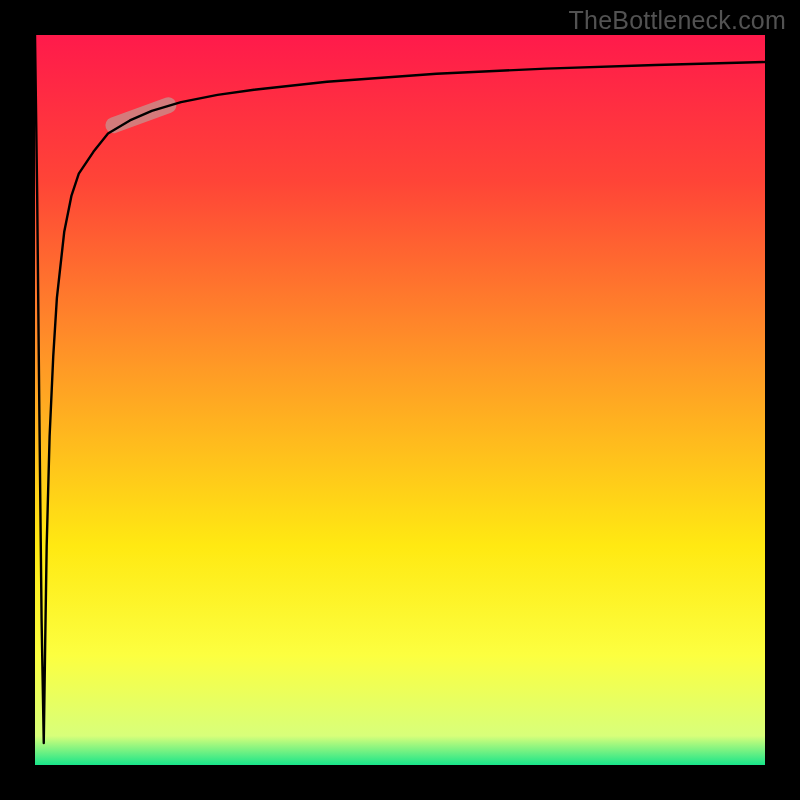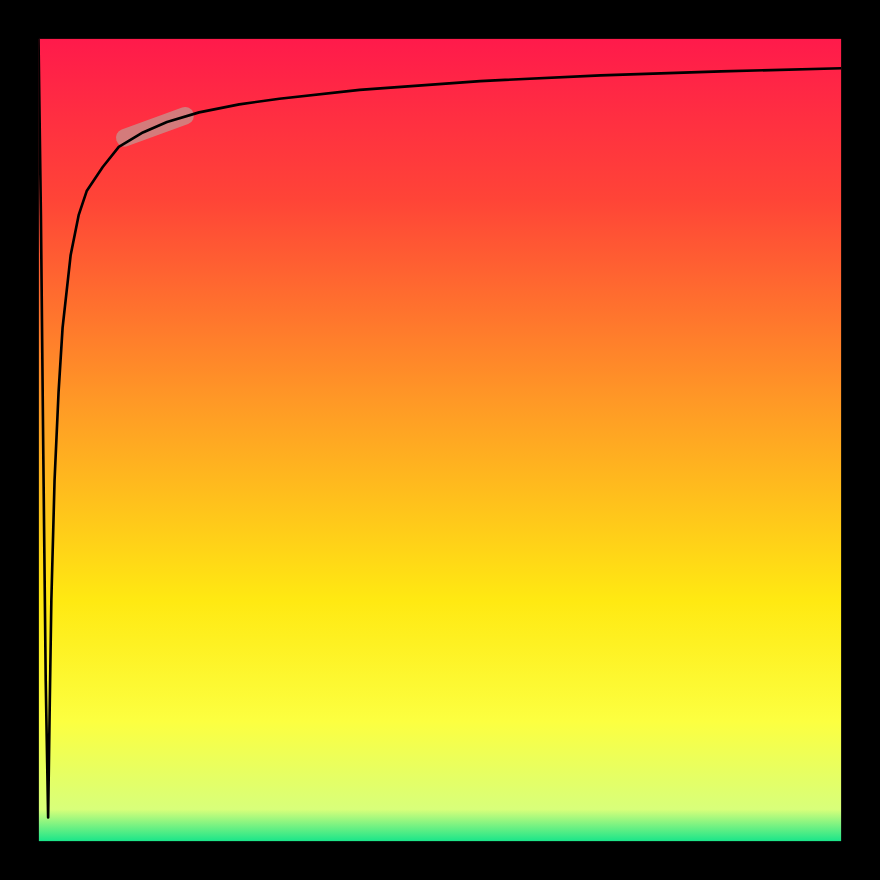--- a/index.html
+++ b/index.html
@@ -45,20 +45,21 @@
     font-size: 25px;
     font-weight: 400;
     letter-spacing: 0.2px;
   }
 </style>
 </head>
 <body>
 
 <div class="frame">
 
+  <div class="watermark">TheBottleneck.com</div>
 
   <div class="plot-area">
 
     <svg class="gradient-bg" viewBox="0 0 730 730" preserveAspectRatio="none">
       <defs>
         <linearGradient id="bg-grad" x1="0" y1="0" x2="0" y2="1">
             <stop offset="0.0%" stop-color="#ff1a4b"></stop>
             <stop offset="20.0%" stop-color="#ff4437"></stop>
             <stop offset="45.0%" stop-color="#ff9826"></stop>
             <stop offset="70.0%" stop-color="#ffe912"></stop>

